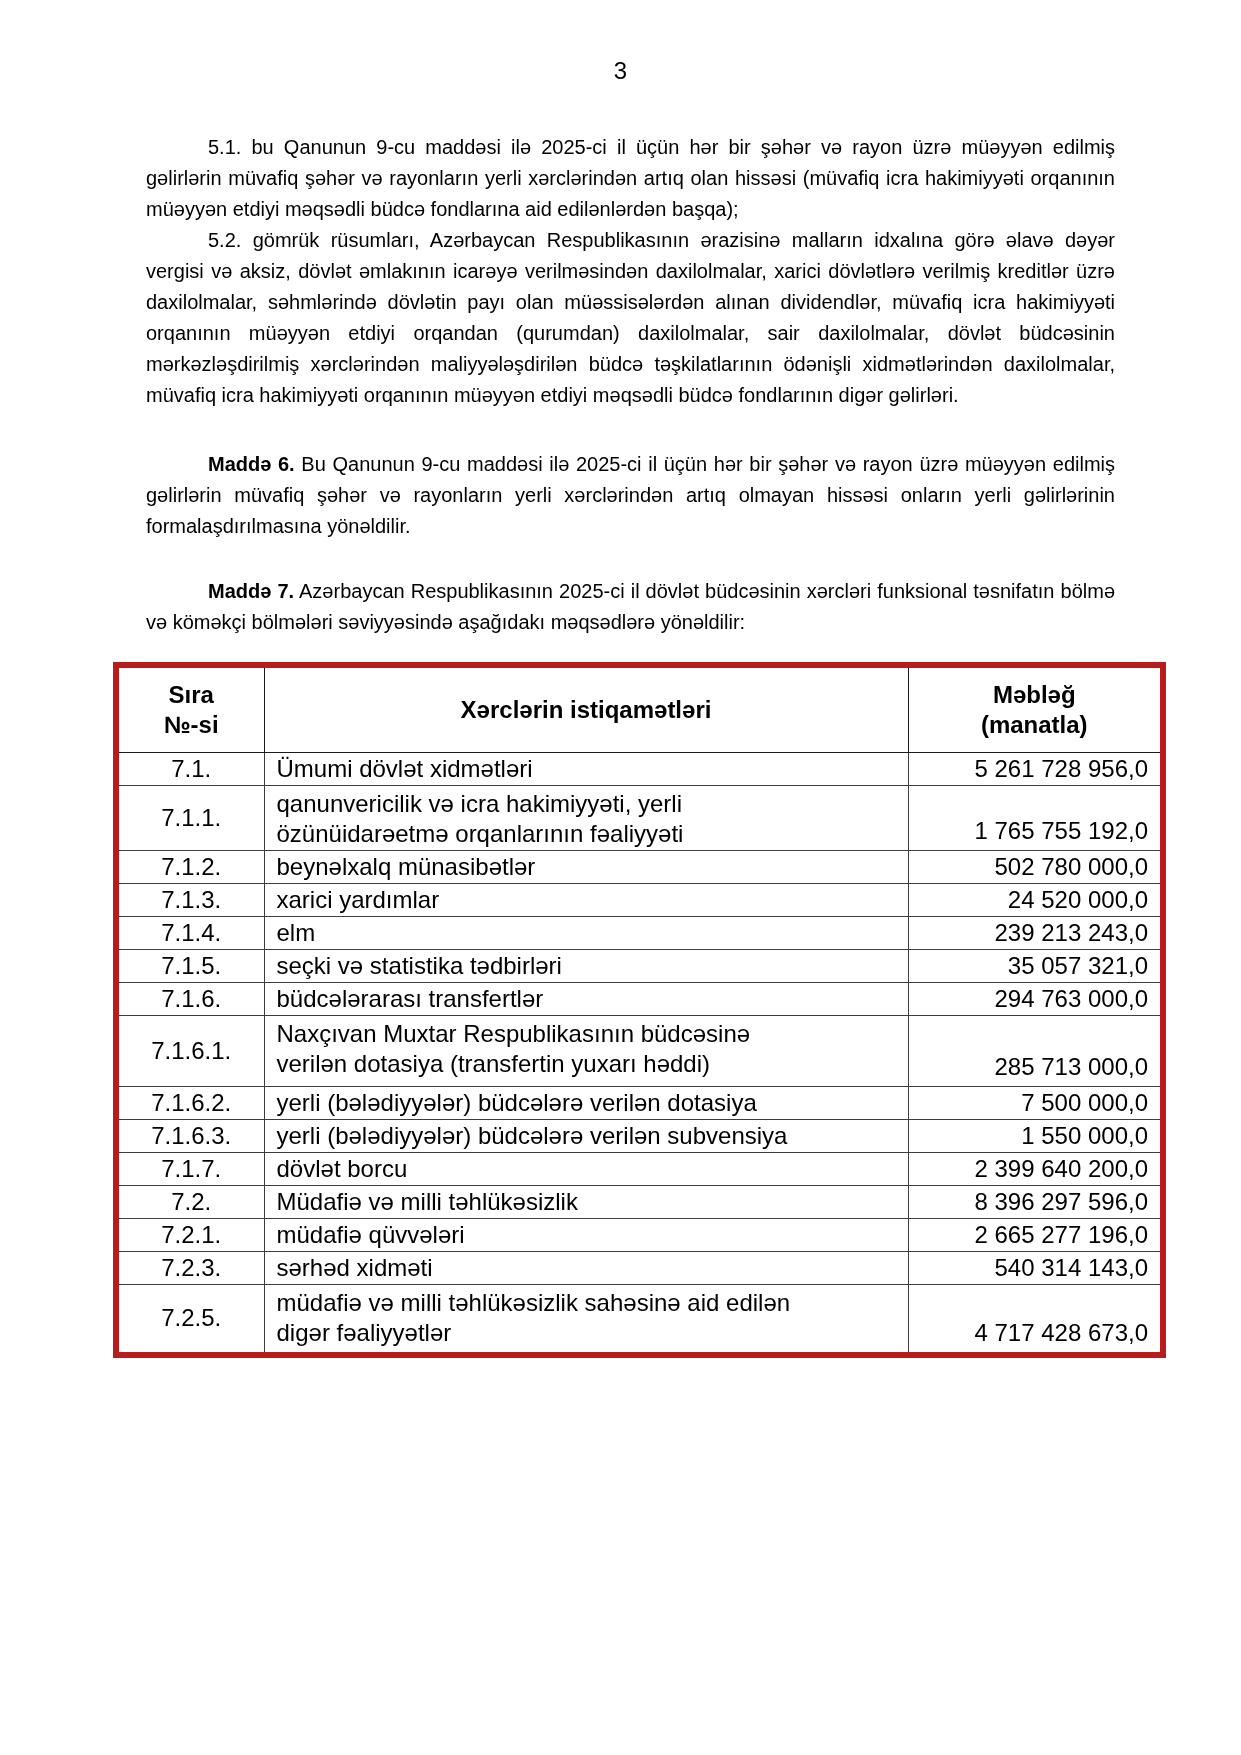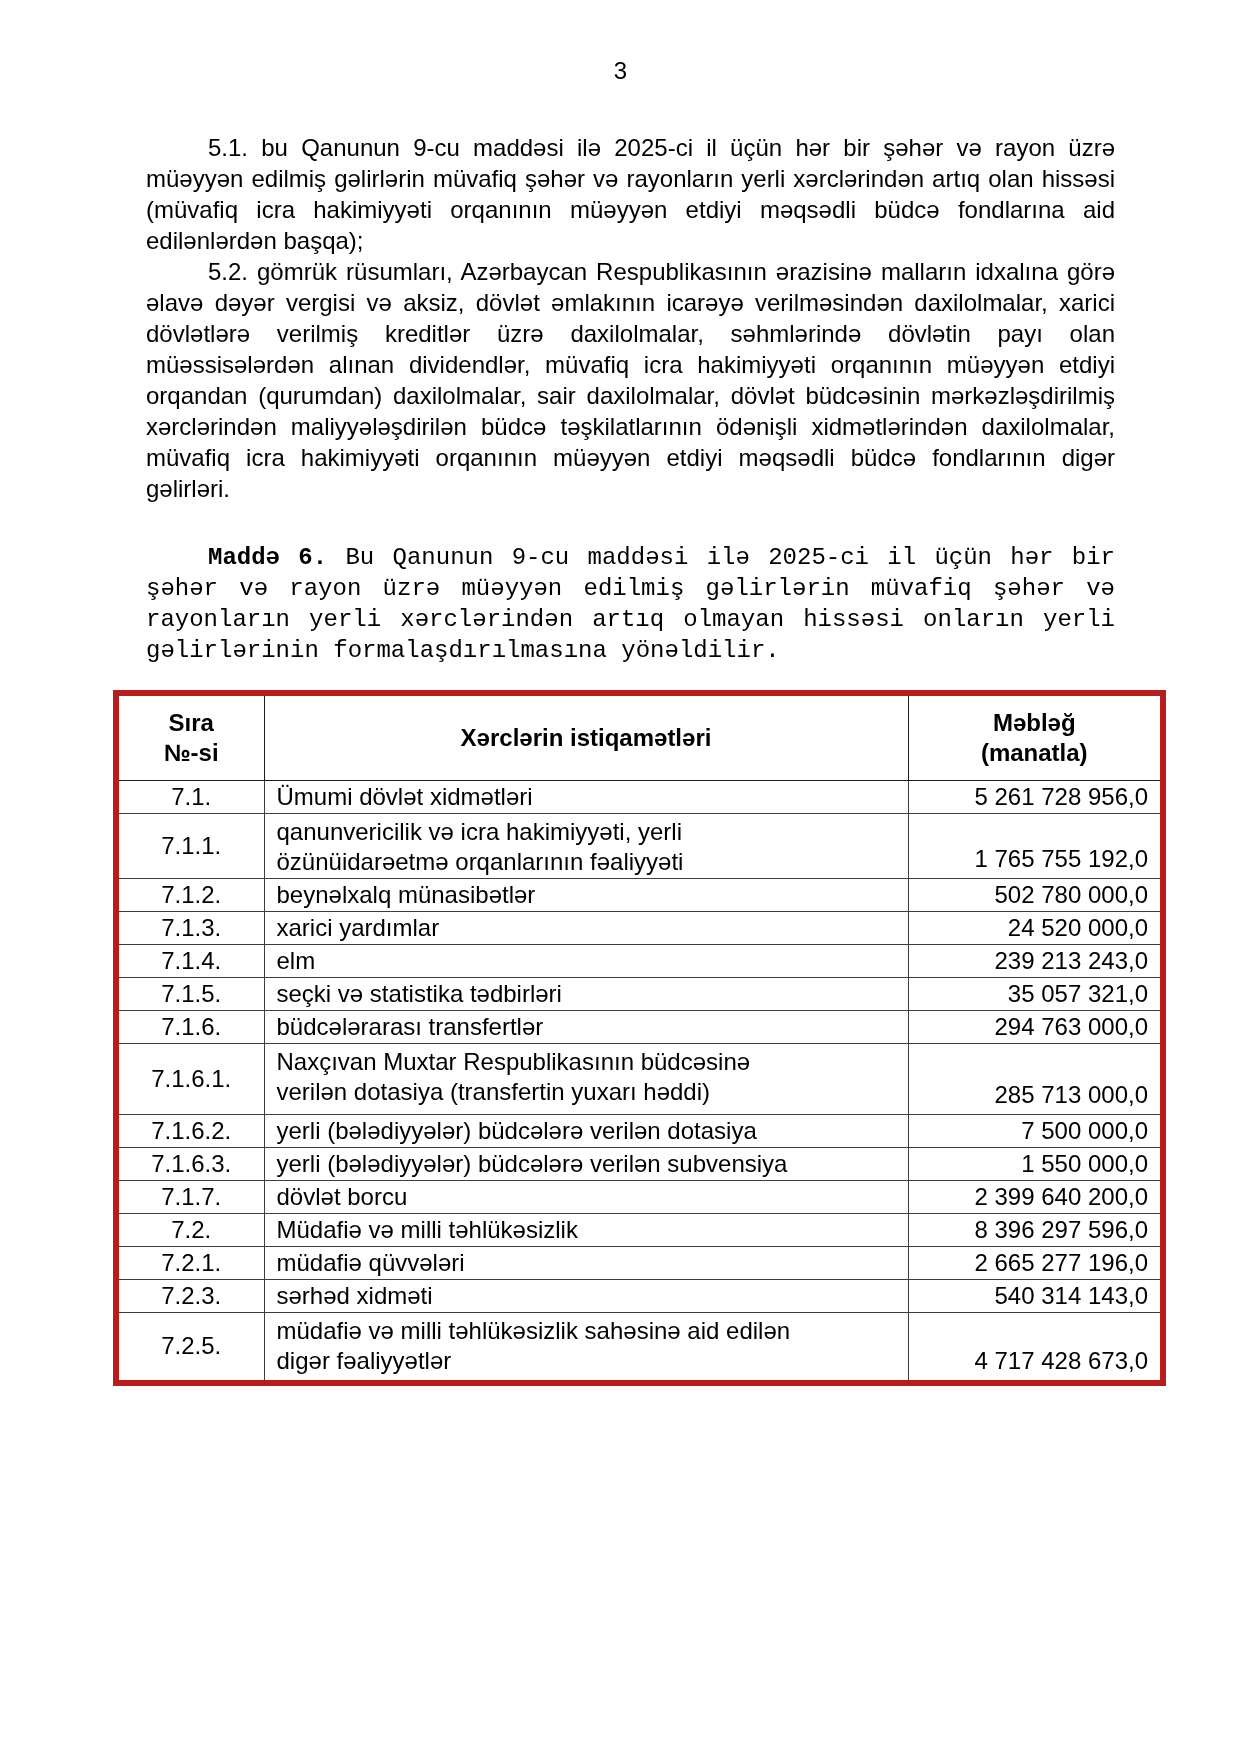--- a/index.html
+++ b/index.html
@@ -16,28 +16,28 @@
     padding-top:58px;
     text-align:center;
     font-size:24px;
     line-height:26px;
   }
   .content{
     margin-left:146px;
     margin-right:126px;
   }
   .para{
-    font-size:24px;
+    font-size:20px;
     line-height:31px;
     text-align:justify;
     text-indent:62px;
     margin:0;
   }
   .para.first{margin-top:48px;}
-  .para.gap-lg{margin-top:38px;font-family:Liberation Mono, monospace;}
+  .para.gap-lg{margin-top:38px;}
   .para.gap-md{margin-top:34px;}
   .lead{font-weight:bold;}
   table.budget{
     margin-left:113px;
     margin-top:24px;
     width:1047px;
     border-collapse:collapse;
     table-layout:fixed;
   }
   table.budget, table.budget tr:first-child th{border-color:#1a1a1a;}
@@ -65,20 +65,21 @@
 <body>
 
 <div class="page">
 
   <div class="pagenum">3</div>
 
   <div class="content">
     <p class="para first">5.1. bu Qanunun 9-cu maddəsi ilə 2025-ci il üçün hər bir şəhər və rayon üzrə müəyyən edilmiş gəlirlərin müvafiq şəhər və rayonların yerli xərclərindən artıq olan hissəsi (müvafiq icra hakimiyyəti orqanının müəyyən etdiyi məqsədli büdcə fondlarına aid edilənlərdən başqa);</p>
     <p class="para">5.2. gömrük rüsumları, Azərbaycan Respublikasının ərazisinə malların idxalına görə əlavə dəyər vergisi və aksiz, dövlət əmlakının icarəyə verilməsindən daxilolmalar, xarici dövlətlərə verilmiş kreditlər üzrə daxilolmalar, səhmlərində dövlətin payı olan müəssisələrdən alınan dividendlər, müvafiq icra hakimiyyəti orqanının müəyyən etdiyi orqandan (qurumdan) daxilolmalar, sair daxilolmalar, dövlət büdcəsinin mərkəzləşdirilmiş xərclərindən maliyyələşdirilən büdcə təşkilatlarının ödənişli xidmətlərindən daxilolmalar, müvafiq icra hakimiyyəti orqanının müəyyən etdiyi məqsədli büdcə fondlarının digər gəlirləri.</p>
     <p class="para gap-lg"><span class="lead">Maddə 6.</span><span> Bu Qanunun 9-cu maddəsi ilə 2025-ci il üçün hər bir şəhər və rayon üzrə müəyyən edilmiş gəlirlərin müvafiq şəhər və rayonların yerli xərclərindən artıq olmayan hissəsi onların yerli gəlirlərinin formalaşdırılmasına yönəldilir.</span></p>
+    <p class="para gap-md"><span class="lead">Maddə 7.</span><span> Azərbaycan Respublikasının 2025-ci il dövlət büdcəsinin xərcləri funksional təsnifatın bölmə və köməkçi bölmələri səviyyəsində aşağıdakı məqsədlərə yönəldilir:</span></p>
   </div>
 
   <table class="budget">
     <colgroup>
       <col style="width:148px">
       <col style="width:644px">
       <col style="width:255px">
     </colgroup>
     <thead>
       <tr>

